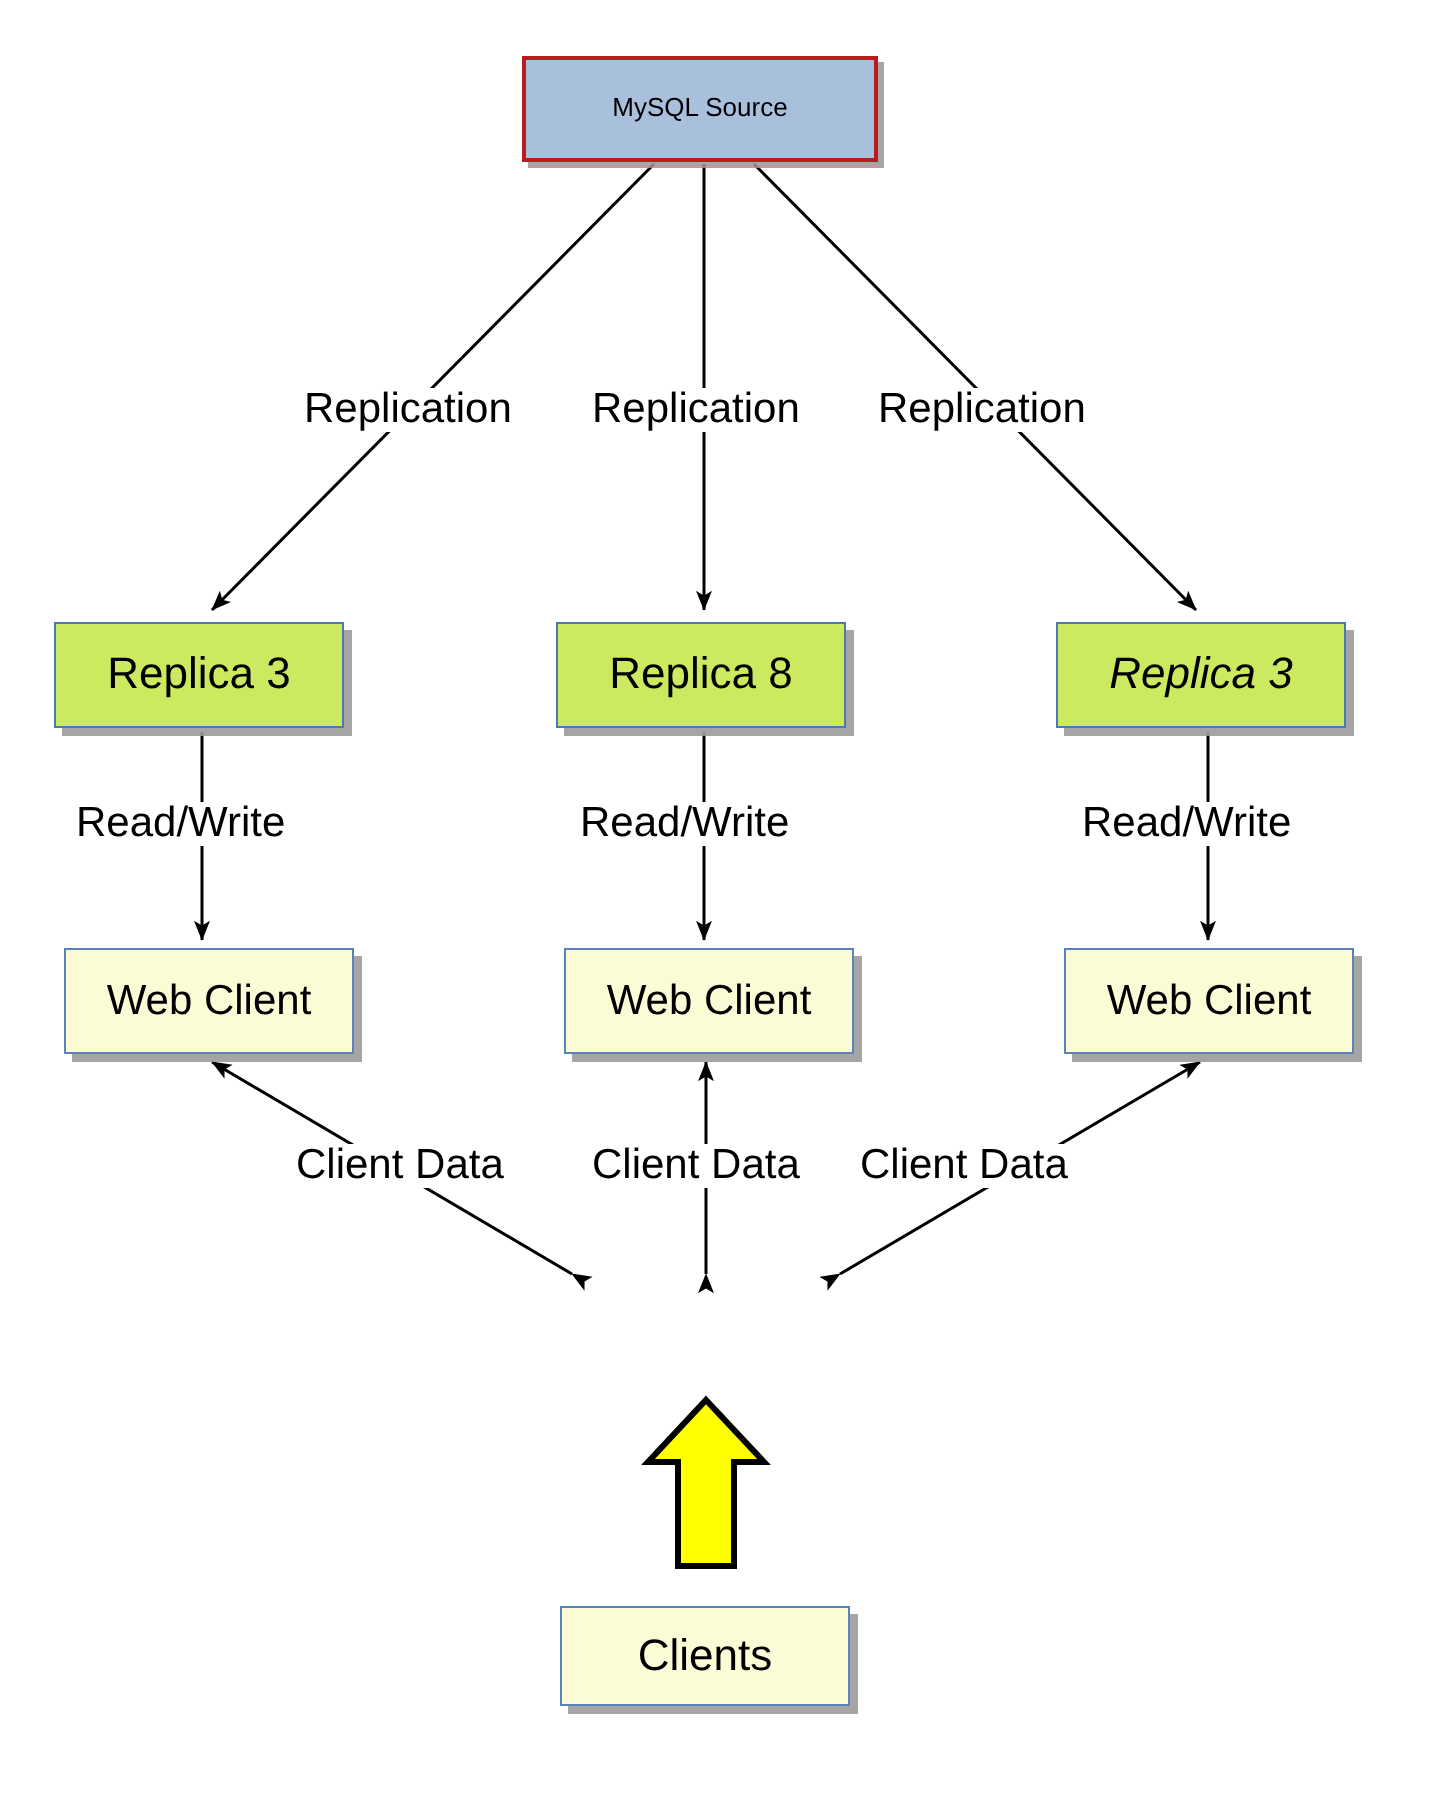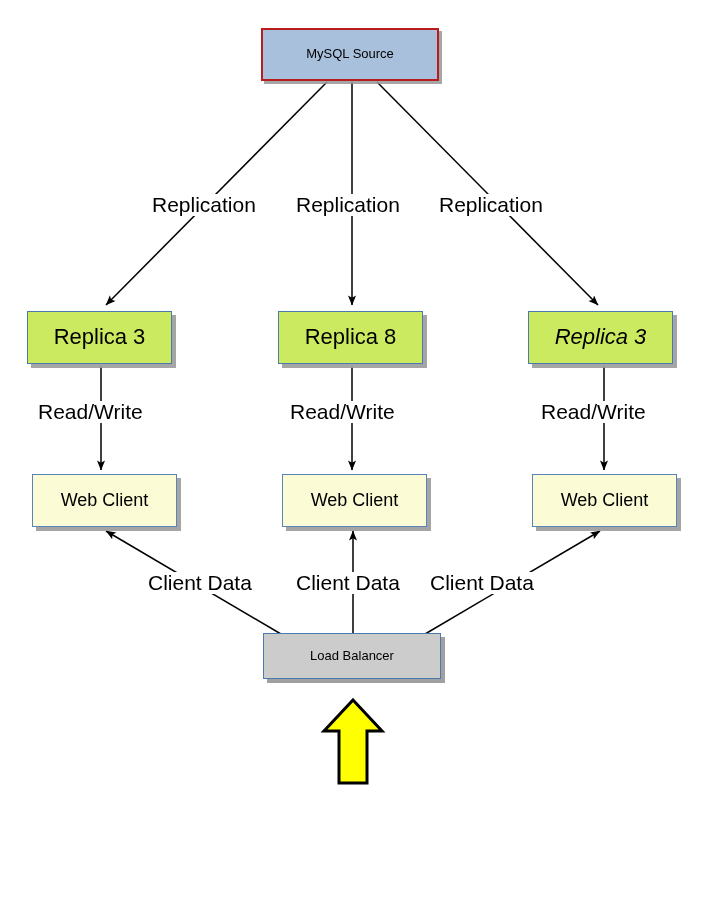--- a/index.html
+++ b/index.html
@@ -52,21 +52,21 @@
     background: #ccea60;
     border: 1px solid #4a7ab0;
     box-shadow: 4px 4px 0 0 rgba(155,155,155,0.9);
     font-size: 22px;
   }
   
   .node-webclient {
     background: #fbfbd5;
     border: 1px solid #5a83b8;
     box-shadow: 4px 4px 0 0 rgba(155,155,155,0.9);
-    font-size: 18px;
+    font-size: 21px;
   }
   
   .node-loadbalancer {
     background: #cccccc;
     border: 1px solid #4a7ab0;
     box-shadow: 4px 4px 0 0 rgba(150,150,150,0.9);
     font-size: 13px;
   }
   
   .node-clients {
@@ -133,24 +133,24 @@
   <div class="node node-webclient" style="left:32px; top:474px; width:145px; height:53px;">
     <span class="node-label">Web Client</span>
   </div>
   <div class="node node-webclient" style="left:282px; top:474px; width:145px; height:53px;">
     <span class="node-label">Web Client</span>
   </div>
   <div class="node node-webclient" style="left:532px; top:474px; width:145px; height:53px;">
     <span class="node-label">Web Client</span>
   </div>
 
-  <div class="node node-loadbalancer" style="left:263px; top:633px; width:178px; height:46px;">
-    <span class="node-label">Load Balancer</span>
+
+  <div class="node node-clients" style="left:280px; top:803px; width:145px; height:50px;">
+    <span class="node-label">Clients</span>
   </div>
-
 
   <div class="edge-label" style="left:150px; top:194px;">Replication</div>
   <div class="edge-label" style="left:294px; top:194px;">Replication</div>
   <div class="edge-label" style="left:437px; top:194px;">Replication</div>
 
   <div class="edge-label" style="left:36px; top:401px;">Read/Write</div>
   <div class="edge-label" style="left:288px; top:401px;">Read/Write</div>
   <div class="edge-label" style="left:539px; top:401px;">Read/Write</div>
 
   <div class="edge-label" style="left:146px; top:572px;">Client Data</div>

